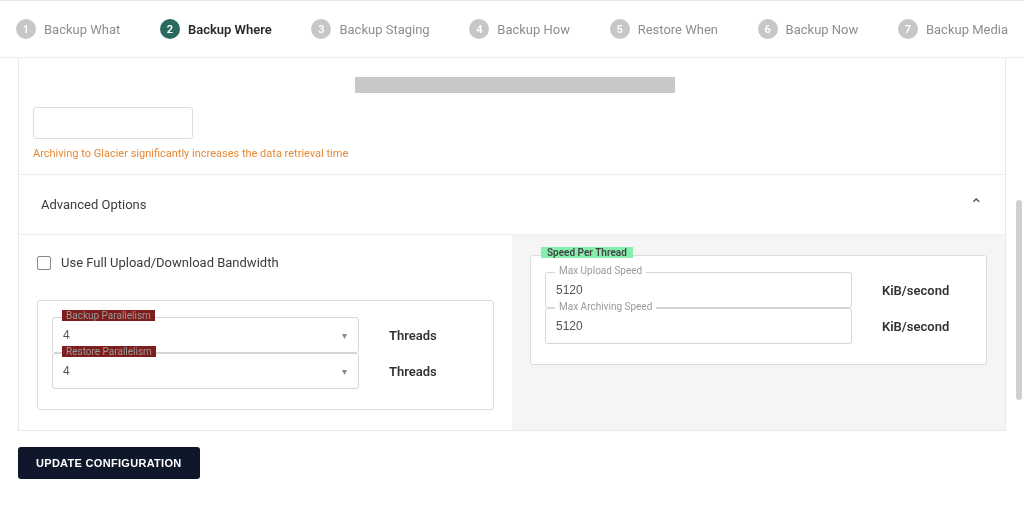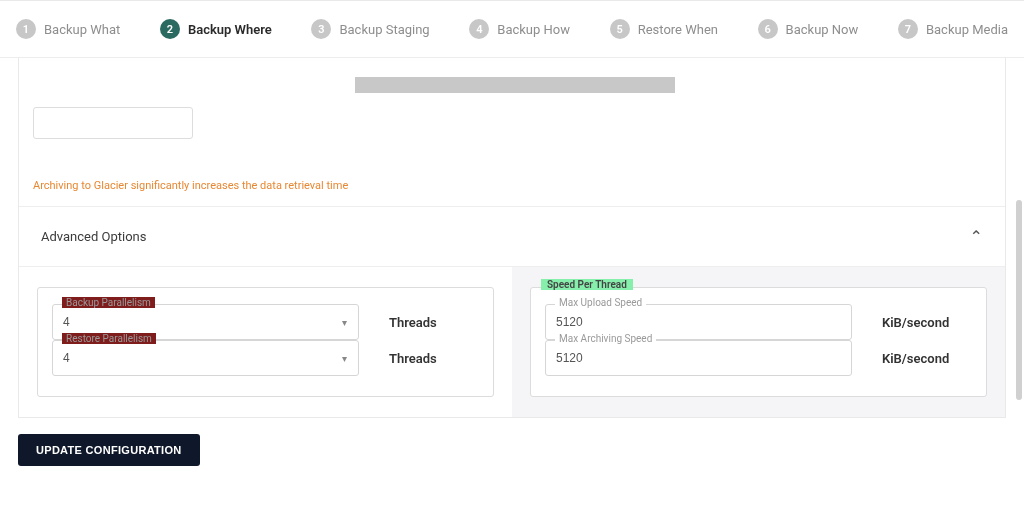--- a/index.html
+++ b/index.html
@@ -74,21 +74,20 @@
   .dropdown-stub {
     width: 160px; height: 32px;
     border: 1px solid #ddd;
     border-radius: 3px;
     background: #fff;
   }
   .glacier-warn {
     color: #e88833;
     font-size: 11px;
     padding-top: 8px;
-    margin-top: 32px;
   }
 
   .adv-header {
     display: flex;
     justify-content: space-between;
     align-items: center;
     padding: 20px 22px;
     font-size: 13px;
     color: #3b3b3b;
     cursor: pointer;
@@ -269,20 +268,24 @@
     </div>
 
     <div class="adv-header">
       <span>Advanced Options</span>
       <span class="chev">⌃</span>
     </div>
 
     <div class="adv-body">
 
       <div class="adv-left">
+        <div class="chk-row">
+          <span class="chk"></span>
+          <span>Use Full Upload/Download Bandwidth</span>
+        </div>
 
         <div class="fieldset">
 
           <div class="field-row">
             <div class="float-input select">
               <span class="flabel">Backup Parallelism</span>
               <select>
                 <option>4</option>
               </select>
             </div>

